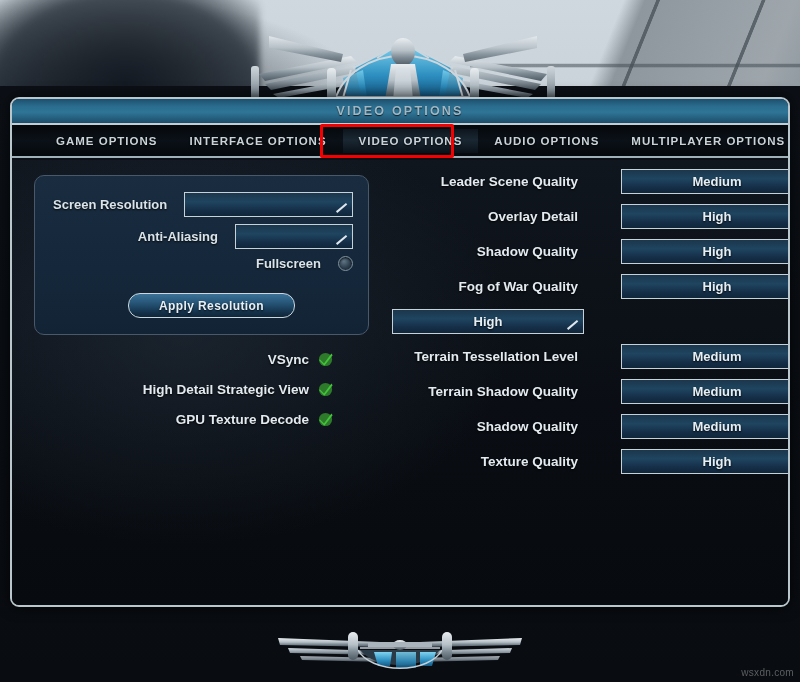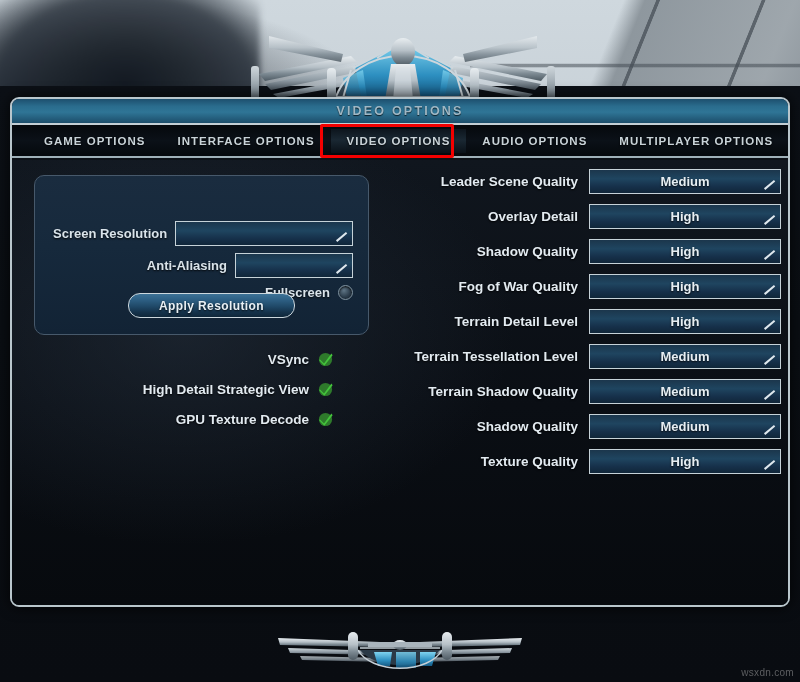--- a/index.html
+++ b/index.html
@@ -72,21 +72,21 @@
     color: #9fb7c4;
     text-shadow: 0 1px 1px rgba(0,0,0,.7);
   }
 
   
   #tab-strip {
     height: 33px;
     background: linear-gradient(to bottom, #05080c 0%, #0b1118 50%, #05080c 100%);
     border-bottom: 2px solid #9fb0b8;
     display: flex; align-items: center;
-    padding-left: 16px;
+    padding-left: 28px;
     gap: 0;
   }
   .tab {
     font-size: 11.5px; font-weight: bold; letter-spacing: 1.0px;
     color: #c9d3d8;
     text-shadow: 0 1px 2px rgba(0,0,0,.9);
     padding: 6px 16px;
     cursor: pointer;
     white-space: nowrap;
   }
@@ -119,22 +119,21 @@
     position: absolute;
     left: 22px; top: 15px;
     width: 335px; height: 160px;
     border: 1px solid #47596b;
     border-radius: 10px;
     background: linear-gradient(to bottom, #1a2c3f 0%, #16293c 45%, #122335 100%);
   }
   .res-row {
     position: absolute;
     display: flex; align-items: center; justify-content: flex-end;
-    gap: 8px;
-    margin-top: 29px;
+    gap: 17px;
   }
   .res-label {
     font-size: 13px; font-weight: bold; color: #d9e3ea;
     text-shadow: 0 1px 2px rgba(0,0,0,.9);
     white-space: nowrap;
   }
 
   
   .combo {
     position: relative;
@@ -207,20 +206,21 @@
     text-shadow: 0 1px 2px rgba(0,0,0,.95);
     white-space: nowrap;
   }
 
   
   #settings-list { position: absolute; left: 380px; top: 8px; right: 10px; }
   .setting-row {
     display: flex; align-items: center;
     height: 26px;
     margin-bottom: 9px;
+    gap: 32px;
   }
   .setting-label {
     flex: 0 0 197px;
     text-align: right;
     padding-right: 11px;
     font-size: 13.5px; font-weight: bold;
     color: #e3ebf1;
     text-shadow: 0 1px 2px rgba(0,0,0,.95);
     white-space: nowrap;
   }
@@ -439,21 +439,20 @@
 
       <div class="setting-row">
         <span class="setting-label">Fog of War Quality</span>
         <div class="combo">
           <span class="val">High</span>
           <span class="arrow"></span>
         </div>
       </div>
 
       <div class="setting-row">
-        <span class="setting-label">Terrain Detail Level</span>
         <div class="combo">
           <span class="val">High</span>
           <span class="arrow"></span>
         </div>
       </div>
 
       <div class="setting-row">
         <span class="setting-label">Terrain Tessellation Level</span>
         <div class="combo">
           <span class="val">Medium</span>

